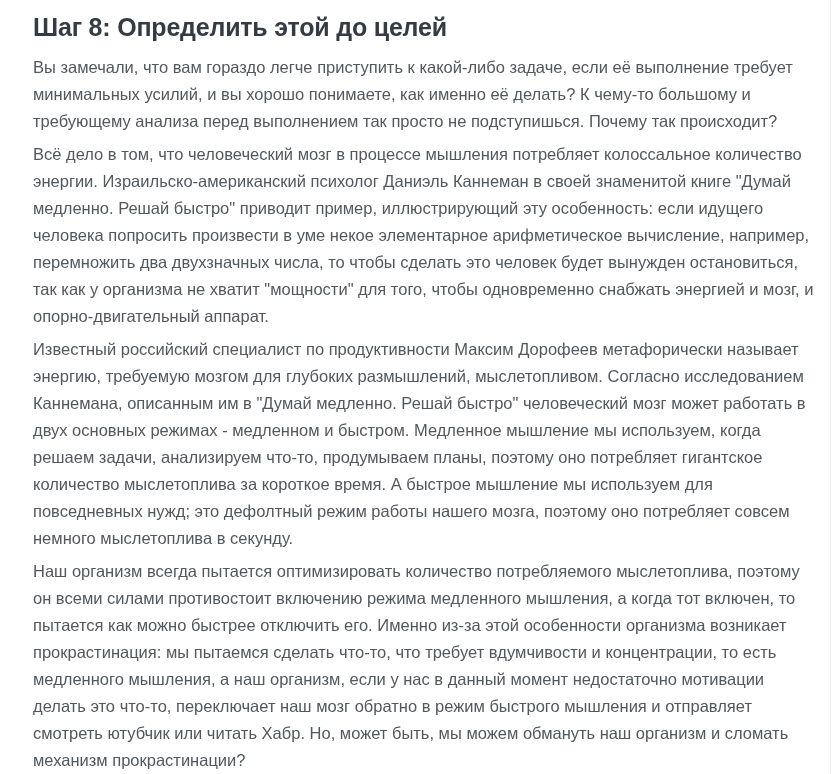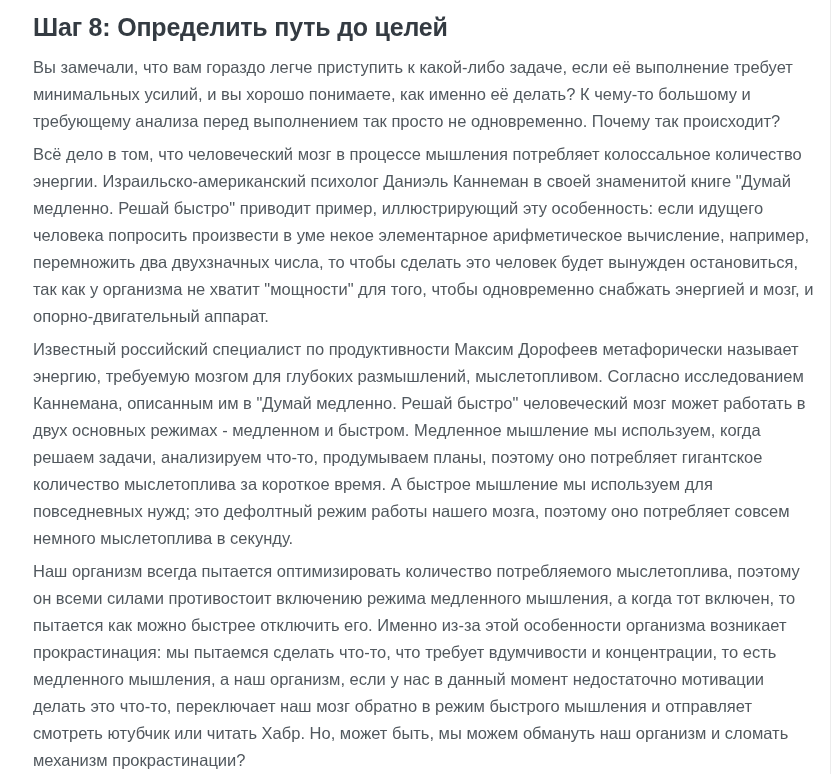--- a/index.html
+++ b/index.html
@@ -47,23 +47,23 @@
     color: var(--body, #51585e);
     margin: 0 0 6px 0;
     text-align: left;
   }
 </style>
 </head>
 <body>
 
 <div class="page">
   <div class="article">
-    <h1 class="title">Шаг 8: Определить путь до целей</h1>
+    <h1 class="title">Шаг 8: Определить этой до целей</h1>
 
-    <p class="para">Вы замечали, что вам гораздо легче приступить к какой-либо задаче, если её выполнение требует минимальных усилий, и вы хорошо понимаете, как именно её делать? К чему-то большому и требующему анализа перед выполнением так просто не одновременно. Почему так происходит?</p>
+    <p class="para">Вы замечали, что вам гораздо легче приступить к какой-либо задаче, если её выполнение требует минимальных усилий, и вы хорошо понимаете, как именно её делать? К чему-то большому и требующему анализа перед выполнением так просто не подступишься. Почему так происходит?</p>
 
     <p class="para">Всё дело в том, что человеческий мозг в процессе мышления потребляет колоссальное количество энергии. Израильско-американский психолог Даниэль Каннеман в своей знаменитой книге "Думай медленно. Решай быстро" приводит пример, иллюстрирующий эту особенность: если идущего человека попросить произвести в уме некое элементарное арифметическое вычисление, например, перемножить два двухзначных числа, то чтобы сделать это человек будет вынужден остановиться, так как у организма не хватит "мощности" для того, чтобы одновременно снабжать энергией и мозг, и опорно-двигательный аппарат.</p>
 
     <p class="para">Известный российский специалист по продуктивности Максим Дорофеев метафорически называет энергию, требуемую мозгом для глубоких размышлений, мыслетопливом. Согласно исследованием Каннемана, описанным им в "Думай медленно. Решай быстро" человеческий мозг может работать в двух основных режимах - медленном и быстром. Медленное мышление мы используем, когда решаем задачи, анализируем что-то, продумываем планы, поэтому оно потребляет гигантское количество мыслетоплива за короткое время. А быстрое мышление мы используем для повседневных нужд; это дефолтный режим работы нашего мозга, поэтому оно потребляет совсем немного мыслетоплива в секунду.</p>
 
     <p class="para">Наш организм всегда пытается оптимизировать количество потребляемого мыслетоплива, поэтому он всеми силами противостоит включению режима медленного мышления, а когда тот включен, то пытается как можно быстрее отключить его. Именно из-за этой особенности организма возникает прокрастинация: мы пытаемся сделать что-то, что требует вдумчивости и концентрации, то есть медленного мышления, а наш организм, если у нас в данный момент недостаточно мотивации делать это что-то, переключает наш мозг обратно в режим быстрого мышления и отправляет смотреть ютубчик или читать Хабр. Но, может быть, мы можем обмануть наш организм и сломать механизм прокрастинации?</p>
   </div>
 
   <div class="edge-line"></div>
 </div>

